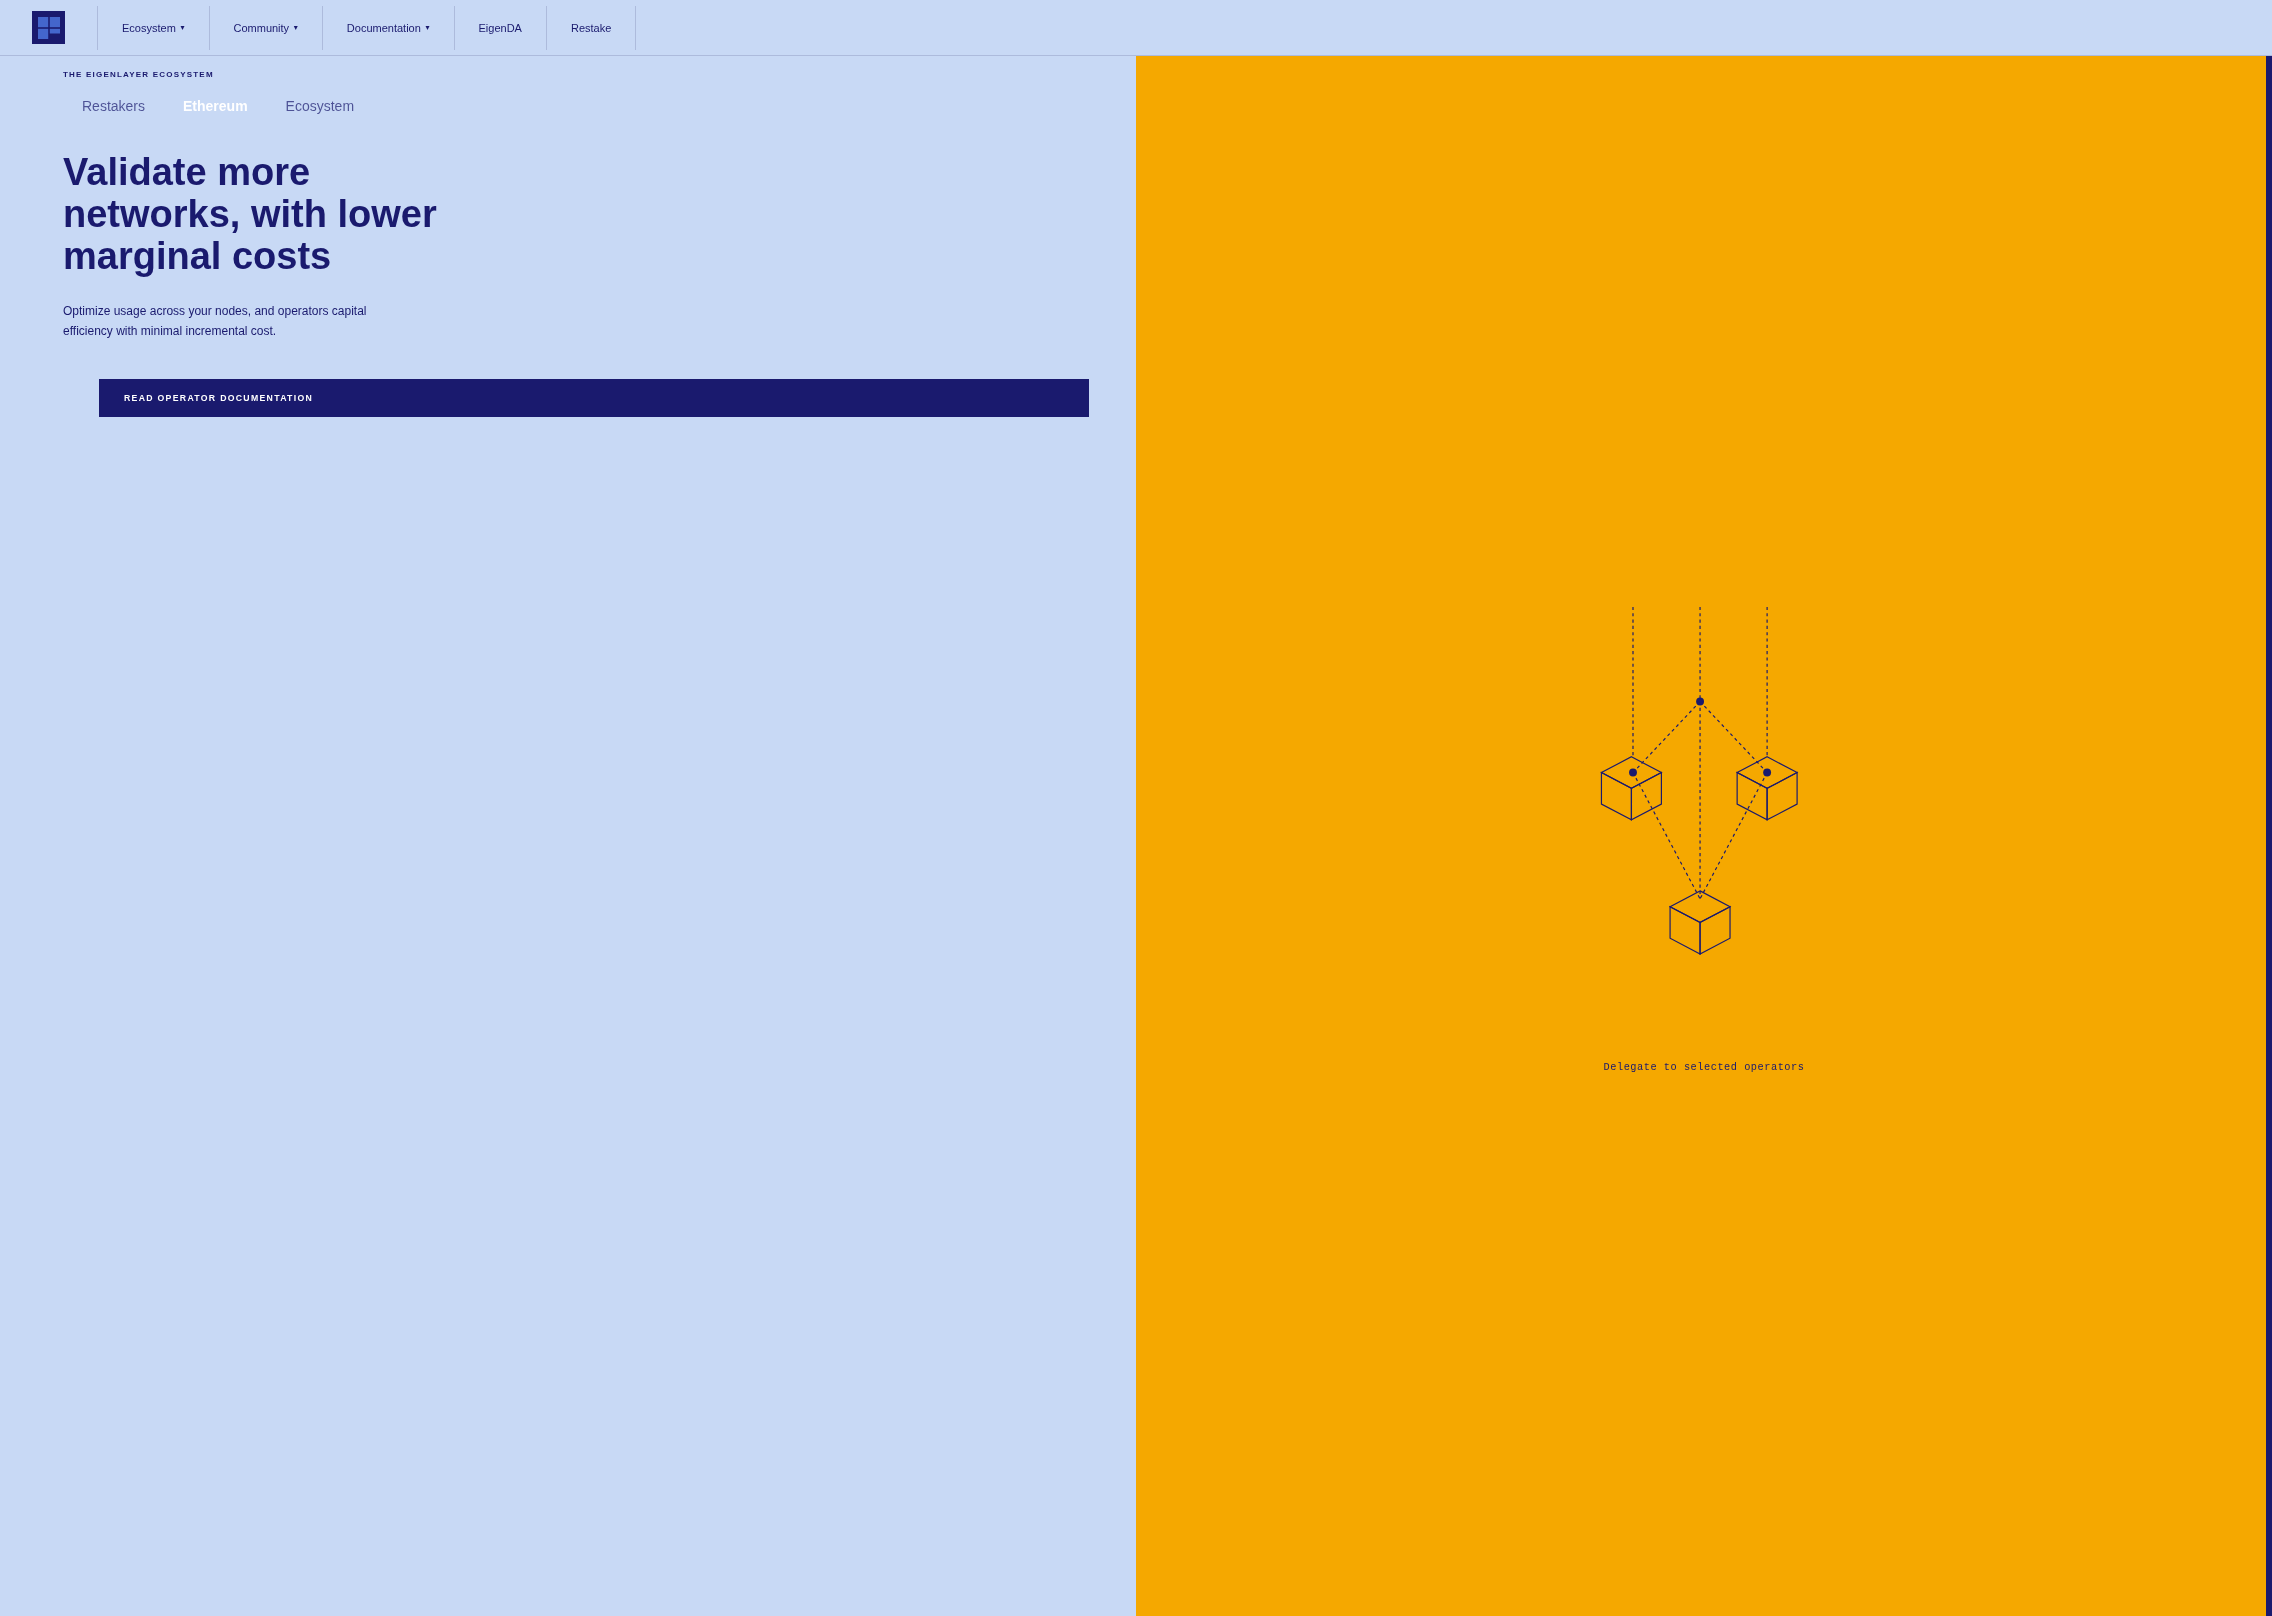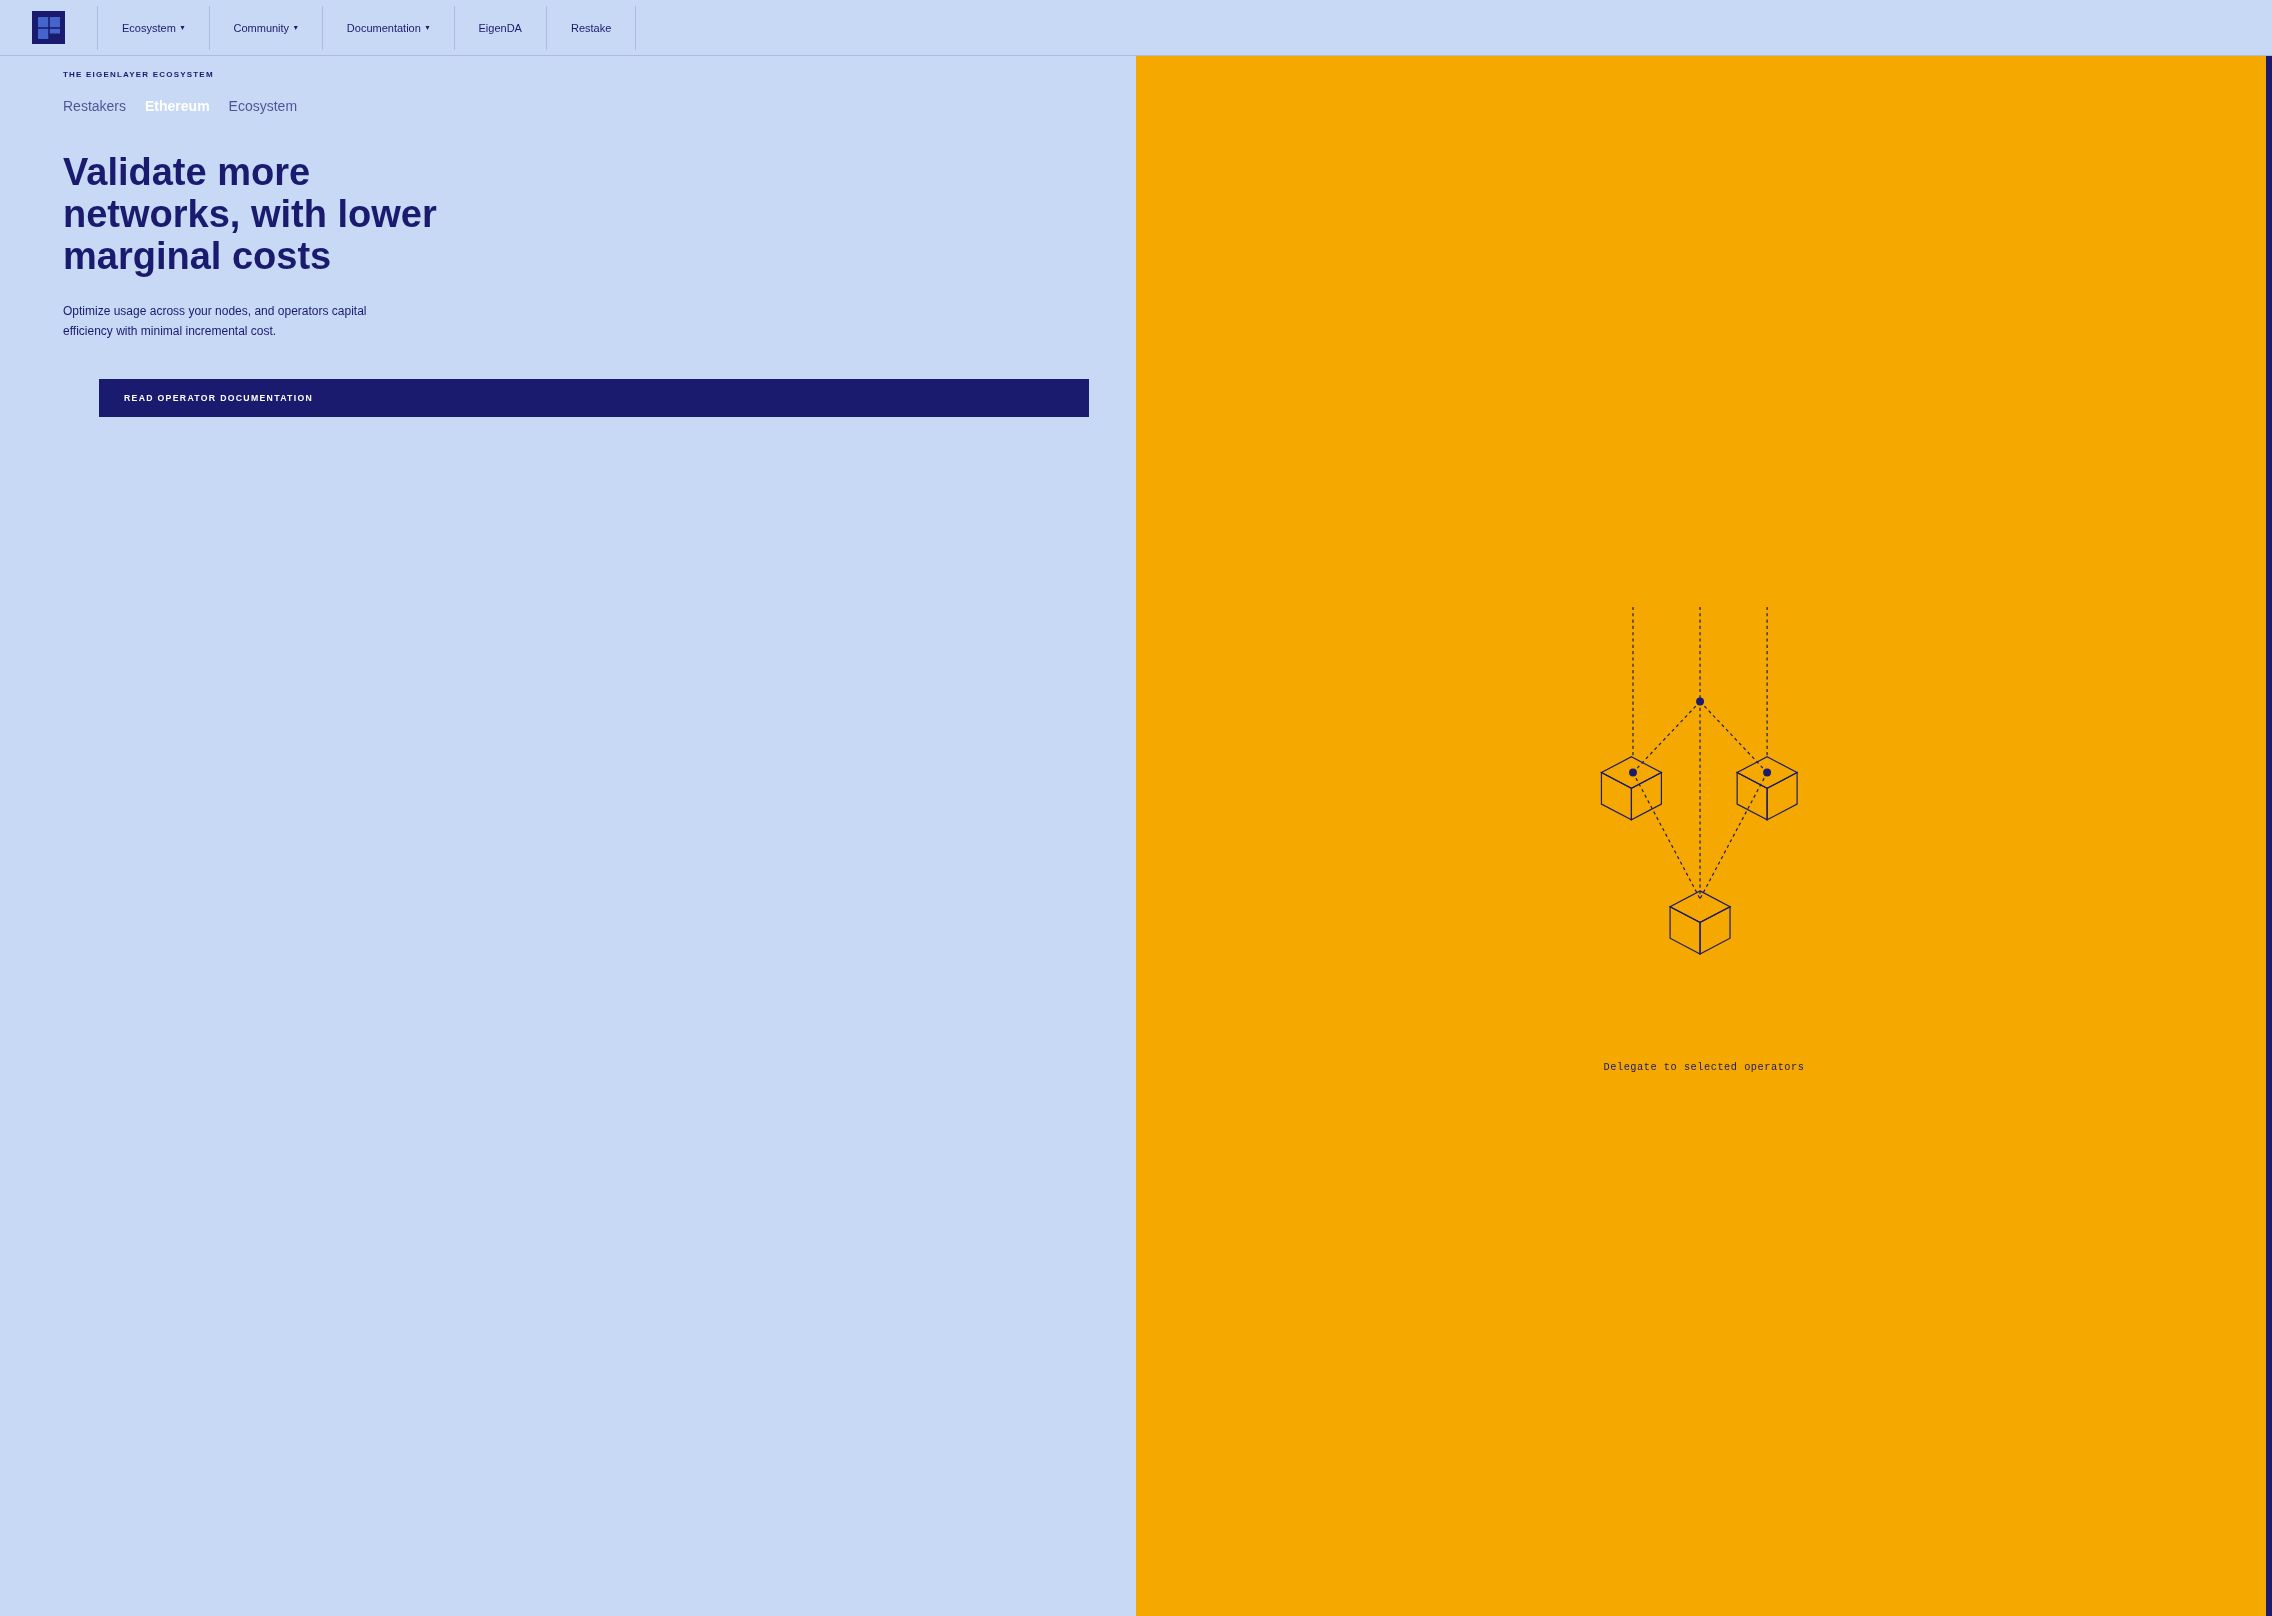--- a/index.html
+++ b/index.html
@@ -125,20 +125,21 @@
       gap: 19px;
       margin-bottom: 38px;
       align-items: center;
     }
 
     .tab-item {
       font-size: 14px;
       font-weight: 500;
       cursor: pointer;
       text-decoration: none;
+      margin-left: 19px;
     }
 
     .tab-item.active {
       color: #ffffff;
       font-weight: 700;
     }
 
     .tab-item.inactive {
       color: #1a1a6e;
       opacity: 0.7;

